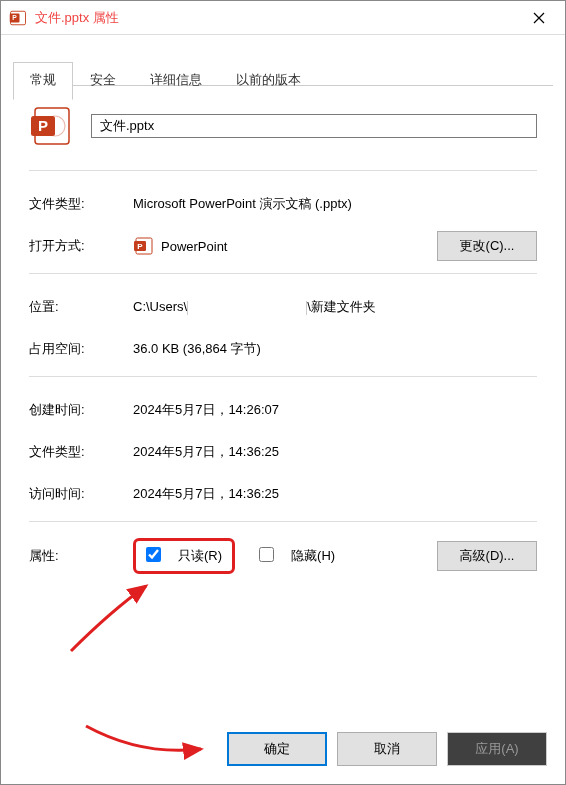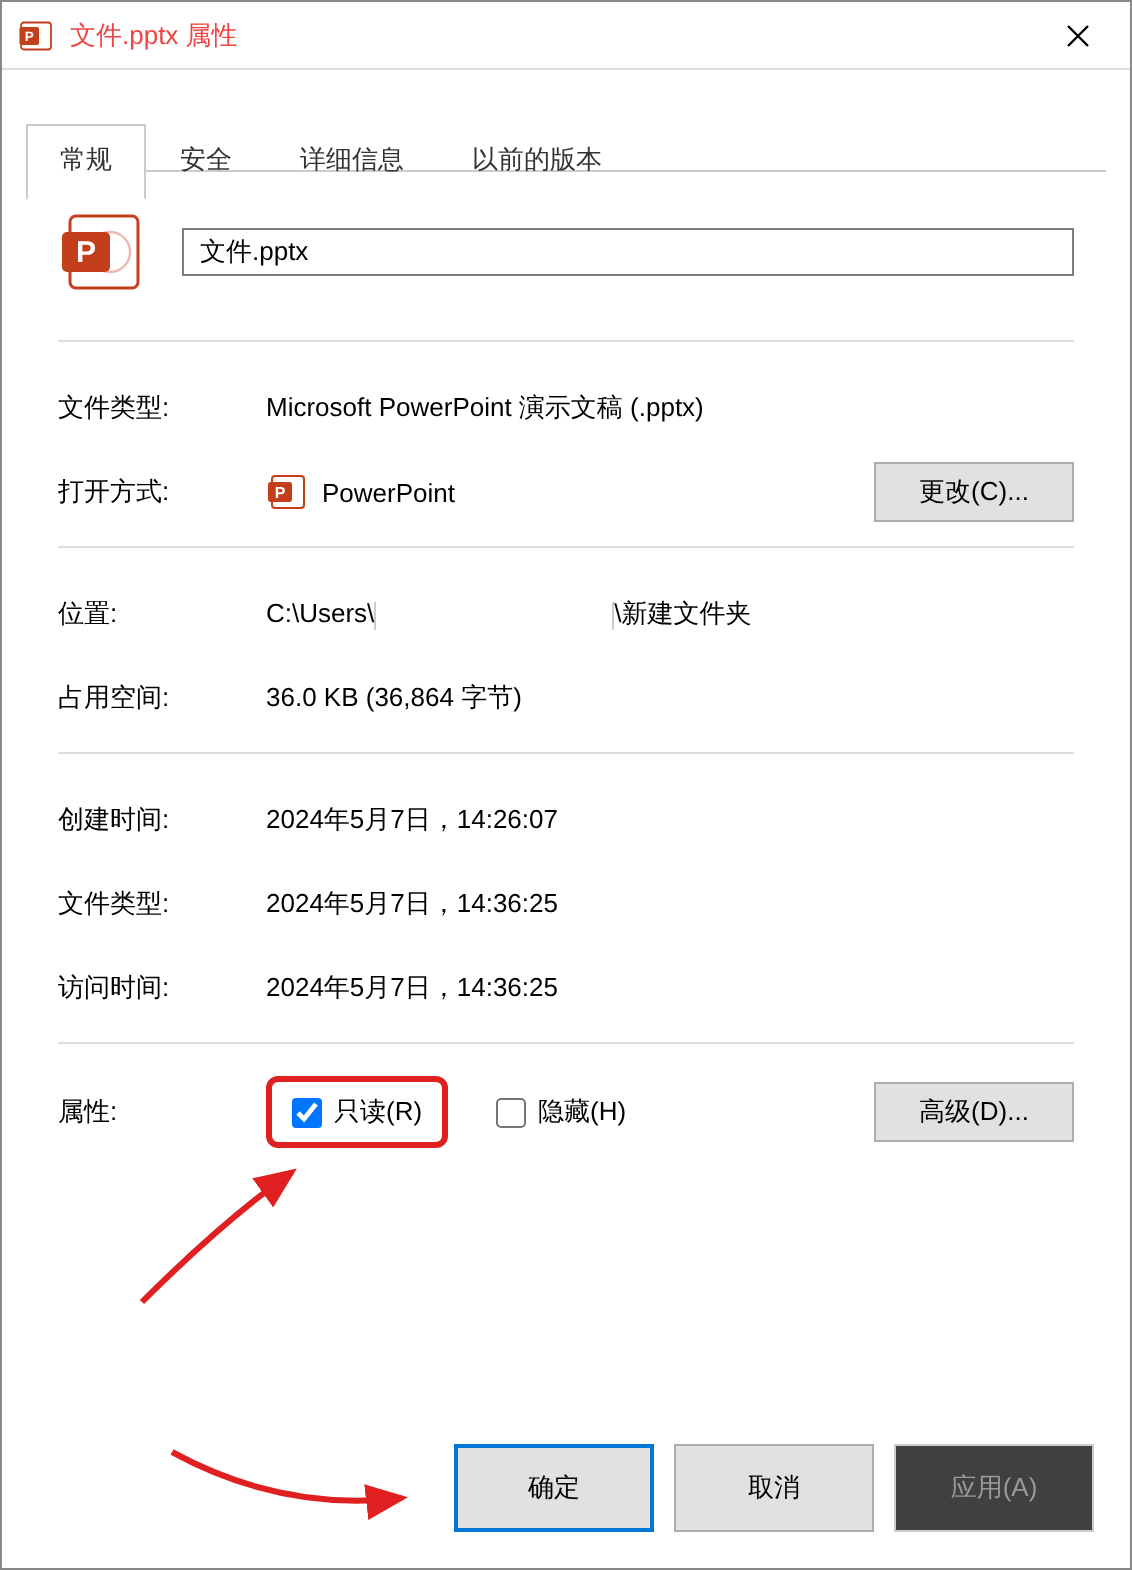--- a/index.html
+++ b/index.html
@@ -102,42 +102,42 @@
   button.win-btn.disabled { color: #999; background: #404040; border-color: #ccc; }
 
   .attr-row {
     display: flex;
     align-items: center;
     margin-top: 4px;
   }
   .attr-row .label { width: 104px; flex-shrink: 0; }
   .attr-row .checks { flex: 1; display: flex; gap: 24px; align-items: center; }
   .checkbox-wrap {
-    display: flex; align-items: center; gap: 6px;
+    display: flex; gap: 17px;
   }
   .checkbox-wrap input[type=checkbox] {
     width: 15px; height: 15px; margin: 0;
   }
   .highlight {
     border: 3px solid #e02020;
     border-radius: 6px;
     padding: 6px 10px;
     display: inline-flex;
     align-items: center;
     gap: 6px;
   }
 
   .footer {
     display: flex;
     justify-content: flex-end;
     gap: 10px;
     padding: 14px 18px 18px 18px;
     border-top: none;
   }
-  .footer button.win-btn { min-width: 100px; height: 44px; }
+  .footer button.win-btn { min-width: 100px; height: 34px; }
   .footer .primary { border: 2px solid #0078d7; background: #e1e1e1; }
 
   
   .arrow {
     position: absolute;
     pointer-events: none;
   }
   .redacted {
     display: inline-block;
     background: #fff;

